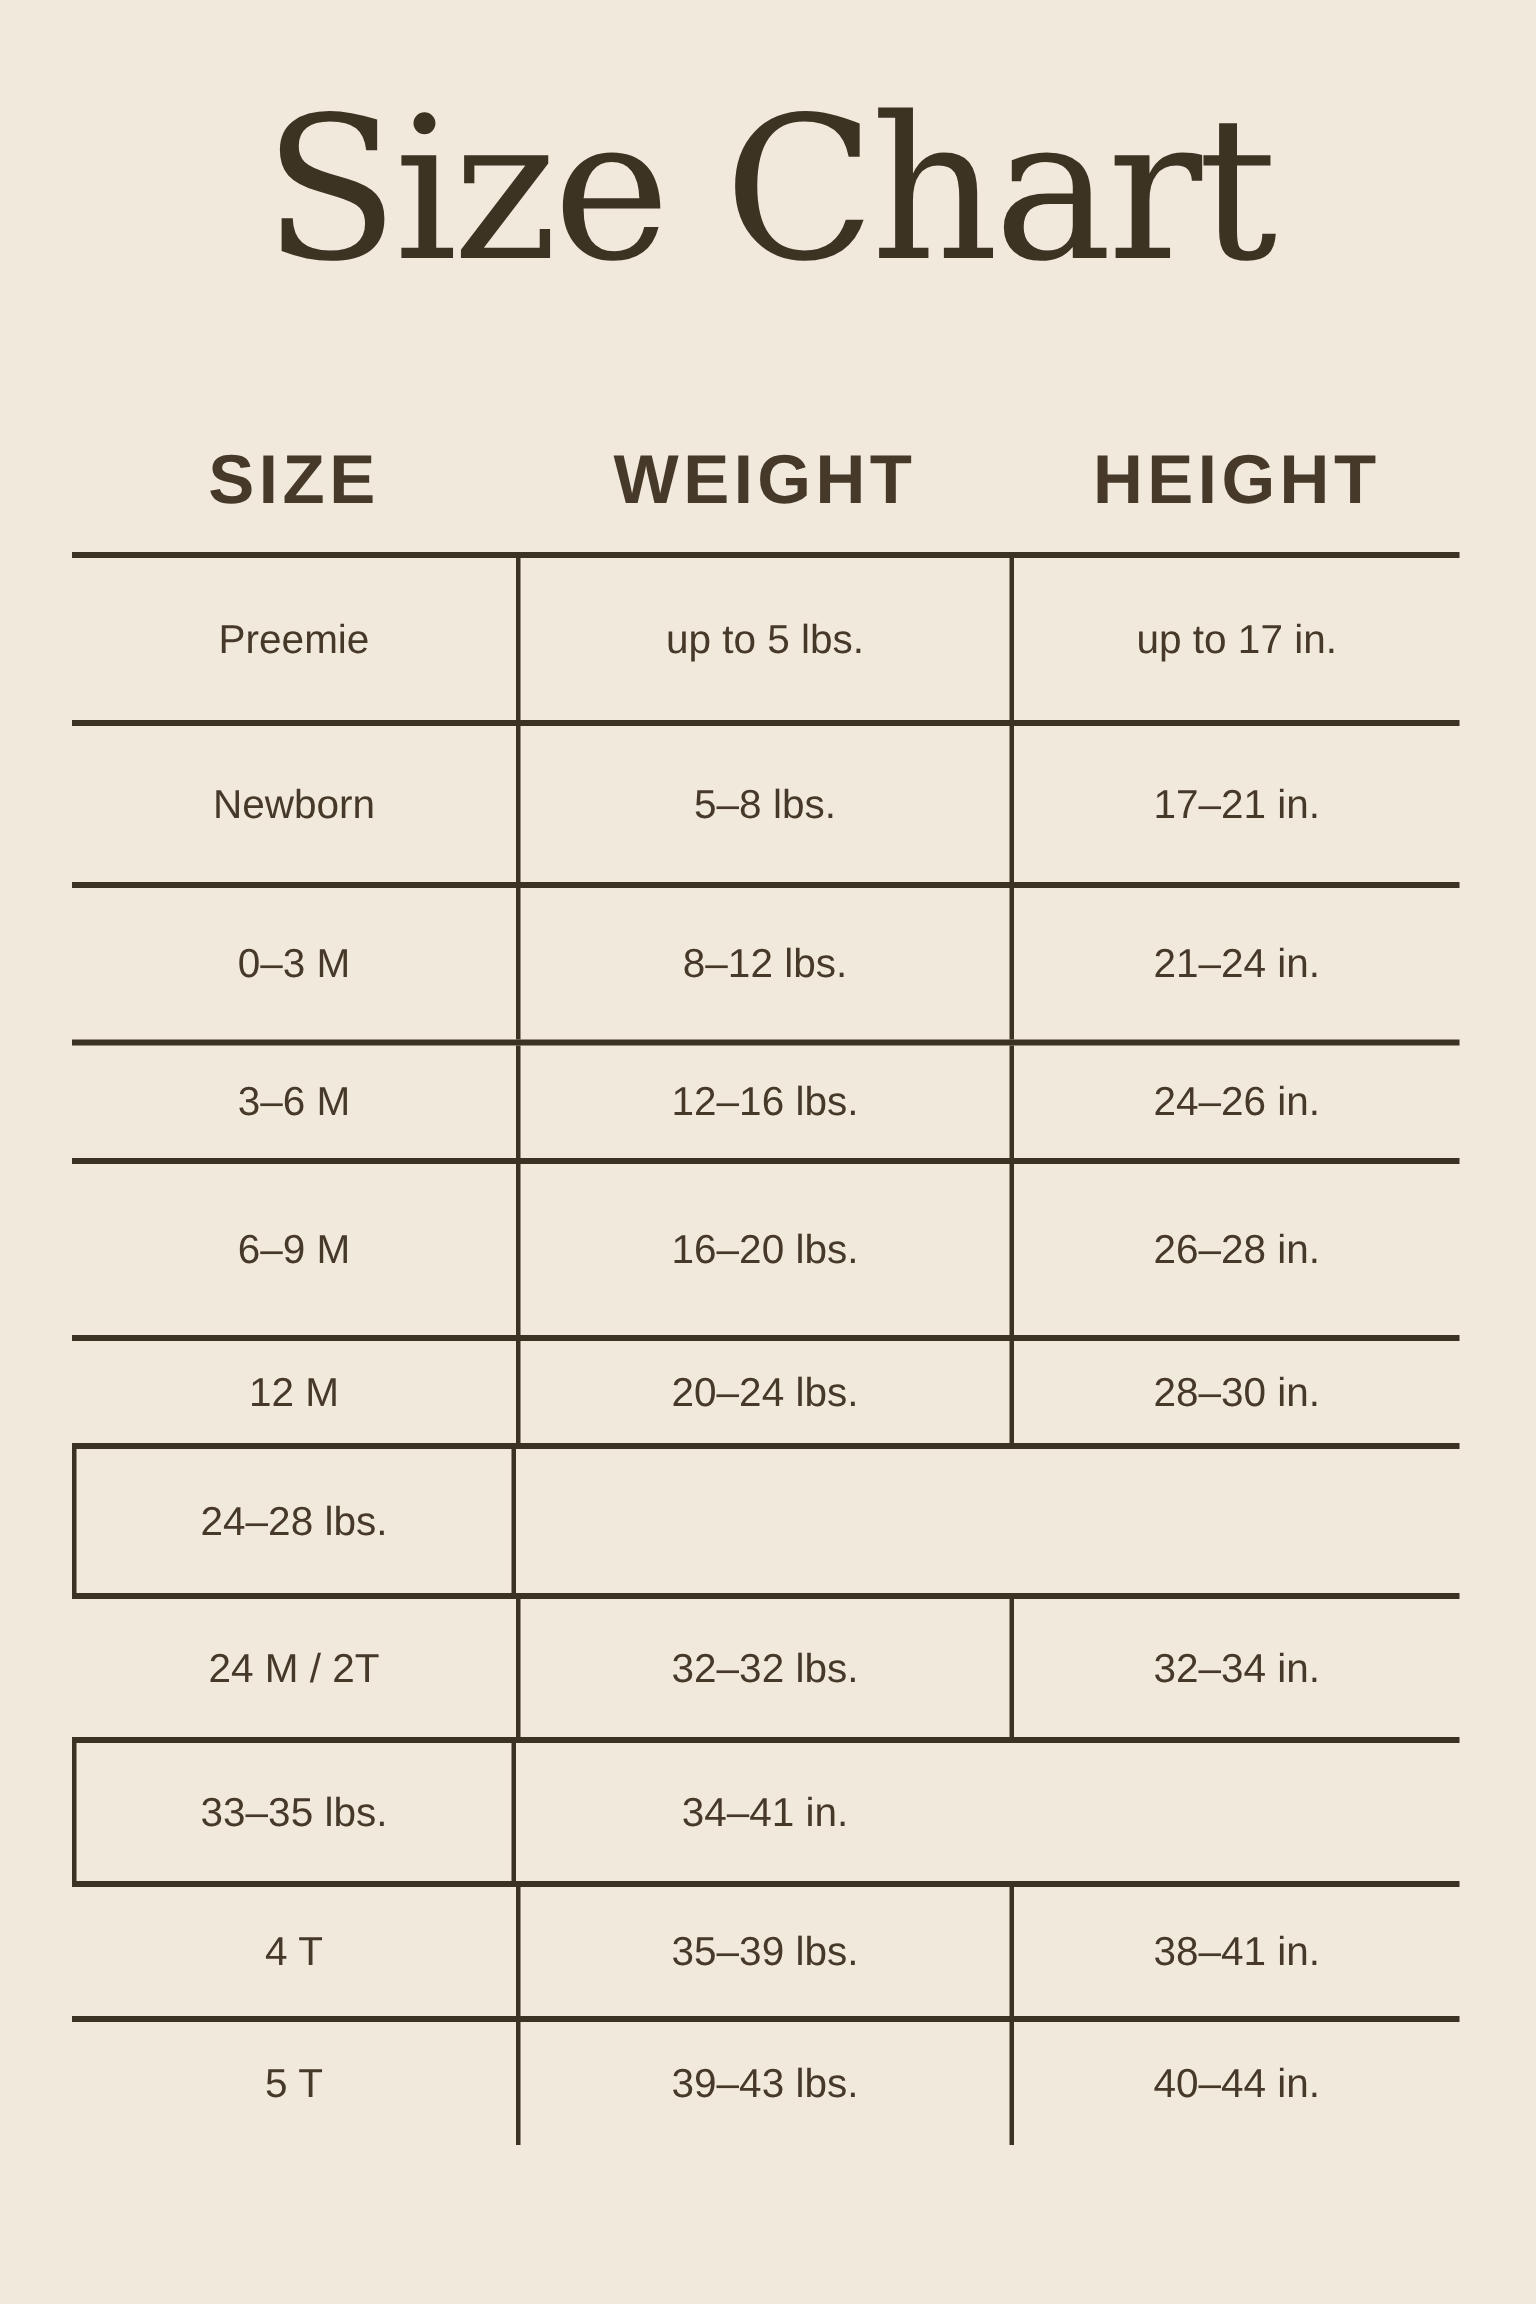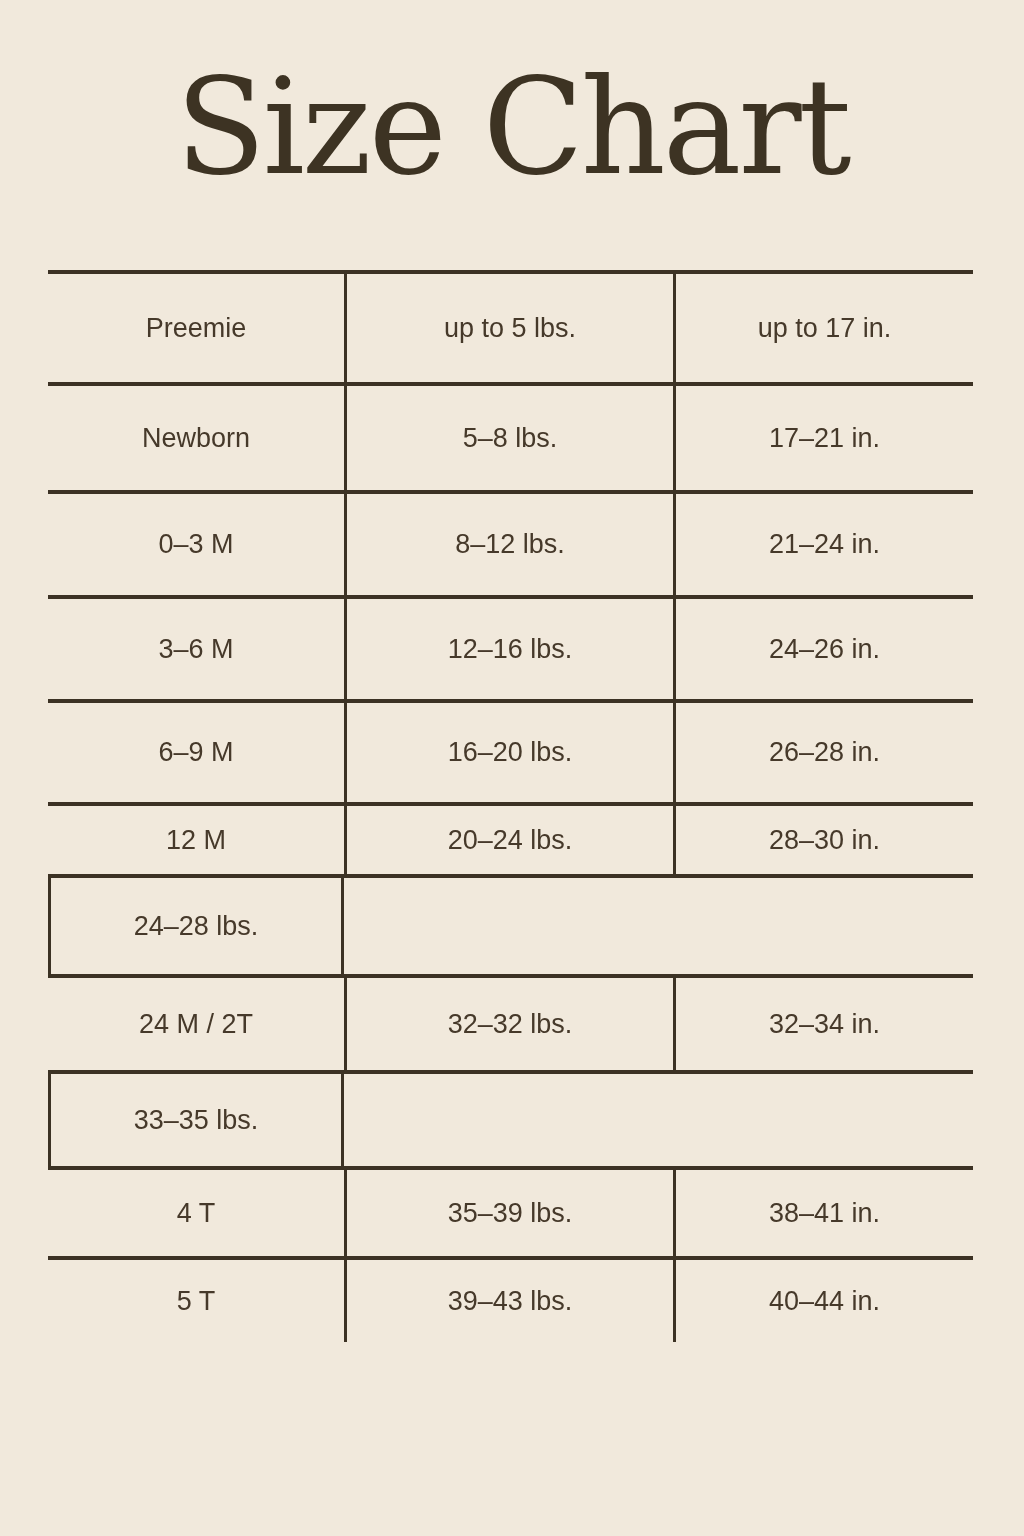--- a/index.html
+++ b/index.html
@@ -51,22 +51,22 @@
   }
   .trow{
     display:grid;
     grid-template-columns:296px 332px 297px;
     border-top:4px solid var(--line);
   }
   
   .trow:nth-child(1){height:112px}
   .trow:nth-child(2){height:108px}
   .trow:nth-child(3){height:105px}
-  .trow:nth-child(4){height:104px}
-  .trow:nth-child(5){height:103px}
+  .trow:nth-child(4){height:79px}
+  .trow:nth-child(5){height:118px}
   .trow:nth-child(6){height:72px}
   .trow:nth-child(7){height:100px}
   .trow:nth-child(8){height:96px}
   .trow:nth-child(9){height:96px}
   .trow:nth-child(10){height:90px}
   .trow:nth-child(11){height:86px}
   .tcell{
     display:flex;
     align-items:center;
     justify-content:center;
@@ -82,20 +82,25 @@
 </style>
 </head>
 <body>
 
 <main class="page">
 
   <h1 class="title">Size Chart</h1>
 
   <section class="chart">
 
+    <div class="head-row">
+      <div class="hcell">SIZE</div>
+      <div class="hcell">WEIGHT</div>
+      <div class="hcell">HEIGHT</div>
+    </div>
 
     <div class="tbody">
   <div class="trow">
     <div class="tcell c-size">Preemie</div>
     <div class="tcell c-weight">up to 5 lbs.</div>
     <div class="tcell c-height">up to 17 in.</div>
   </div>
 
   <div class="trow">
     <div class="tcell c-size">Newborn</div>
@@ -132,20 +137,21 @@
   </div>
 
   <div class="trow">
     <div class="tcell c-size">24 M / 2T</div>
     <div class="tcell c-weight">32–32 lbs.</div>
     <div class="tcell c-height">32–34 in.</div>
   </div>
 
   <div class="trow">
     <div class="tcell c-weight">33–35 lbs.</div>
+    <div class="tcell c-height">34–41 in.</div>
   </div>
 
   <div class="trow">
     <div class="tcell c-size">4 T</div>
     <div class="tcell c-weight">35–39 lbs.</div>
     <div class="tcell c-height">38–41 in.</div>
   </div>
 
   <div class="trow">
     <div class="tcell c-size">5 T</div>

